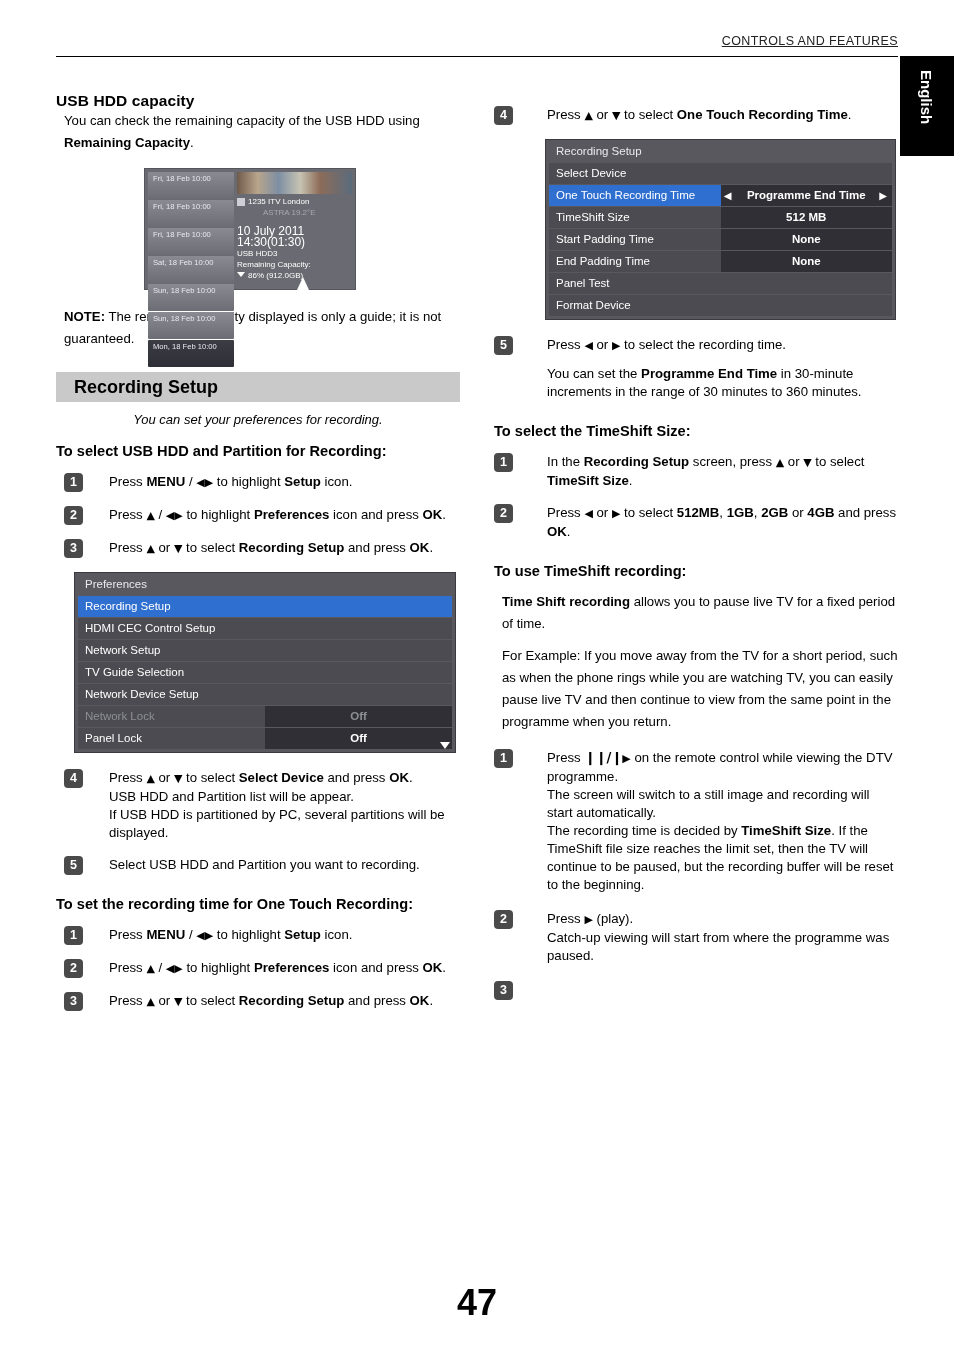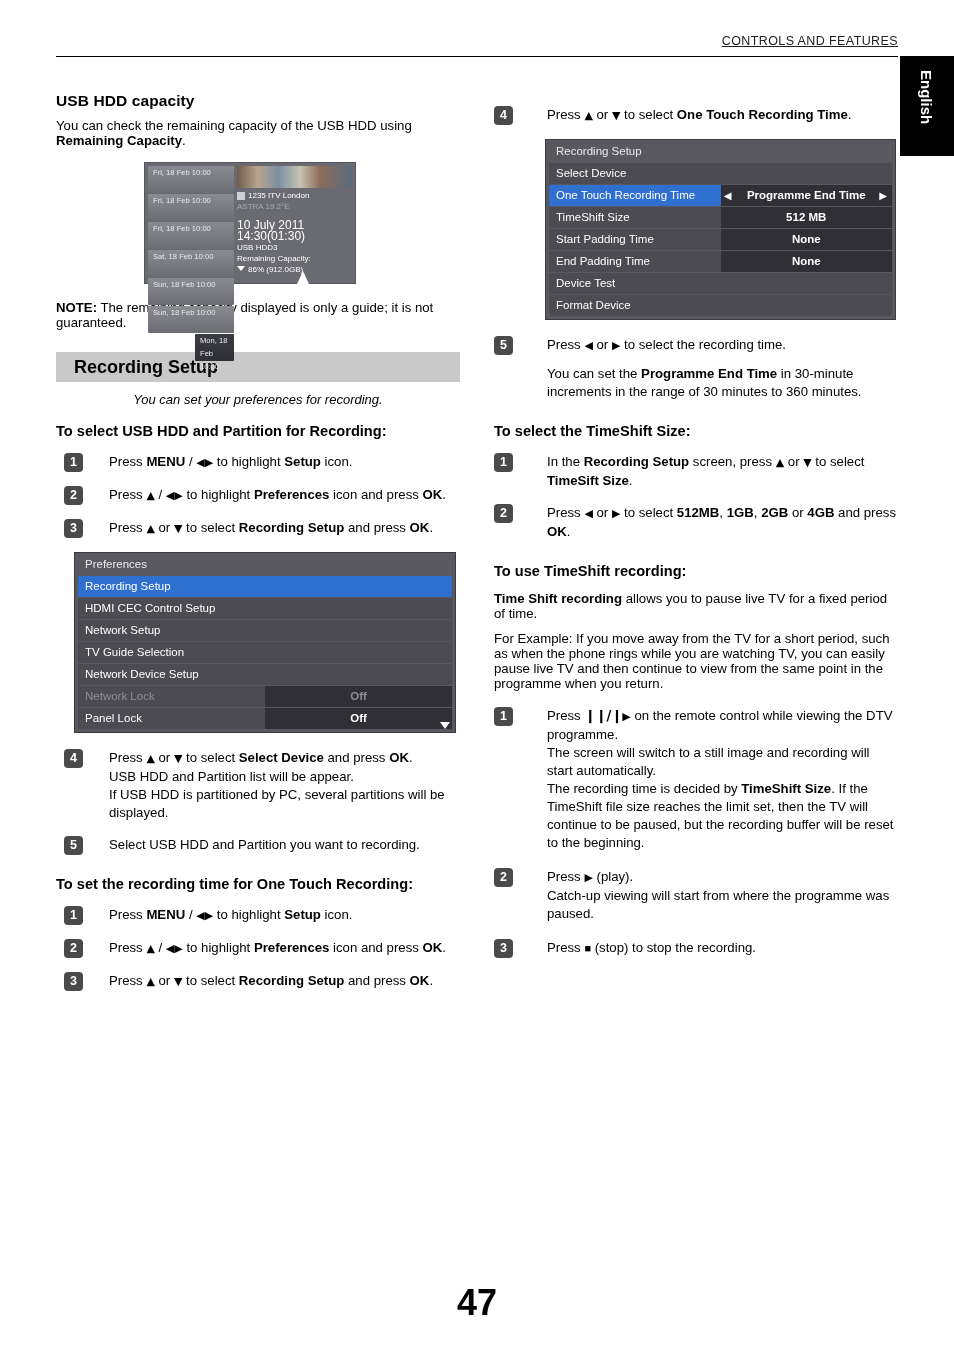--- a/index.html
+++ b/index.html
@@ -68,27 +68,27 @@
   }
   .col-right {
     position: absolute;
     left: 494px;
     top: 92px;
     width: 404px;
   }
   h2.sub {
     font-size: 15.5px;
     font-weight: bold;
-    margin: 0 0 8px 0;
+    margin: 0 0 0 0;
     letter-spacing: 0.1px;
   }
   p.body {
     font-size: 13.2px;
-    line-height: 15px;
-    margin: 0 0 10px 0;
+    line-height: 22px;
+    margin: 0 0 10px 8px;
   }
   .bold { font-weight: bold; }
   
   .band {
     background: #c9c9c9;
     height: 30px;
     line-height: 30px;
     padding-left: 18px;
     font-size: 18px;
     font-weight: bold;
@@ -171,21 +171,20 @@
     line-height: 13px;
     font-size: 7.6px;
     color: #e9e9ef;
     padding-left: 5px;
     background: linear-gradient(#8a8a93, #6c6c75);
     margin-bottom: 1px;
     border-radius: 1px;
   }
   .epg-row.dark {
     background: linear-gradient(#3c3c44, #2e2e36);
-    margin-left: 47px;
   }
   .epg-right {
     position: absolute;
     left: 92px;
     top: 3px;
     right: 3px;
     bottom: 3px;
   }
   .epg-thumb {
     width: 100%;
@@ -203,20 +202,21 @@
     display: inline-block;
     width: 8px;
     height: 8px;
     background: #cfcfd6;
     margin-right: 3px;
   }
   .epg-sat {
     font-size: 8px;
     color: #a9a9b2;
     margin-top: 2px;
+    margin-left: 26px;
   }
   .epg-info {
     font-size: 12px;
     color: #fff;
     margin-top: 9px;
     line-height: 11px;
   }
   .epg-cap {
     font-size: 8px;
     color: #fff;
@@ -475,21 +475,21 @@
           </div>
           <div class="menu-row">
             <span class="label">Start Padding Time</span>
             <span class="value">None</span>
           </div>
           <div class="menu-row">
             <span class="label">End Padding Time</span>
             <span class="value">None</span>
           </div>
           <div class="menu-row">
-            <span class="label">Device Test</span>
+            <span class="label">Panel Test</span>
           </div>
           <div class="menu-row">
             <span class="label">Format Device</span>
           </div>
         </div>
     </div>
 
     <div class="step-r">
       <span class="num">5</span>
       <p>Press <span class="tri">◀</span> or <span class="tri">▶</span> to select the recording time.</p>
@@ -515,20 +515,19 @@
     <div class="step-r" style="margin-top:16px">
       <span class="num">1</span>
       <p>Press <span class="glyph-pause">❙❙/❙</span><span class="tri">▶</span> on the remote control while viewing the DTV programme.<br>The screen will switch to a still image and recording will start automatically.<br>The recording time is decided by <b>TimeShift Size</b>. If the TimeShift file size reaches the limit set, then the TV will continue to be paused, but the recording buffer will be reset to the beginning.</p>
     </div>
     <div class="step-r" style="margin-top:16px">
       <span class="num">2</span>
       <p>Press <span class="tri">▶</span> (play).<br>Catch-up viewing will start from where the programme was paused.</p>
     </div>
     <div class="step-r" style="margin-top:16px">
       <span class="num">3</span>
-      <p>Press <span style="font-size:11px">■</span> (stop) to stop the recording.</p>
     </div>
 
   </div>
 
   <div class="pageno">47</div>
 
 </div>
 
 </body></html>

